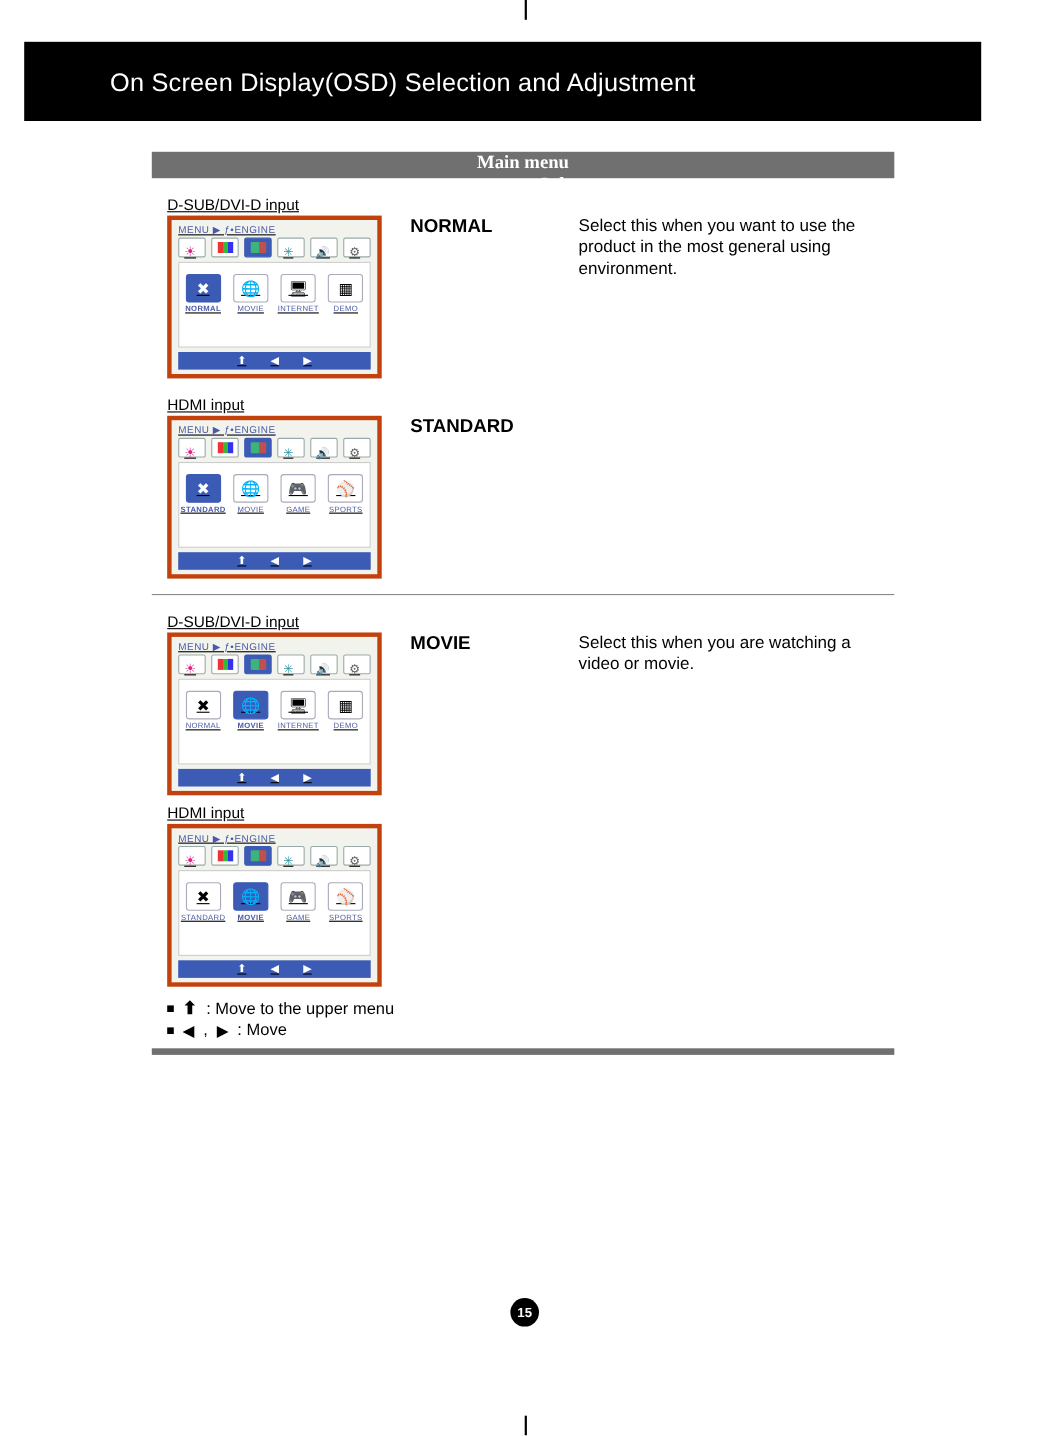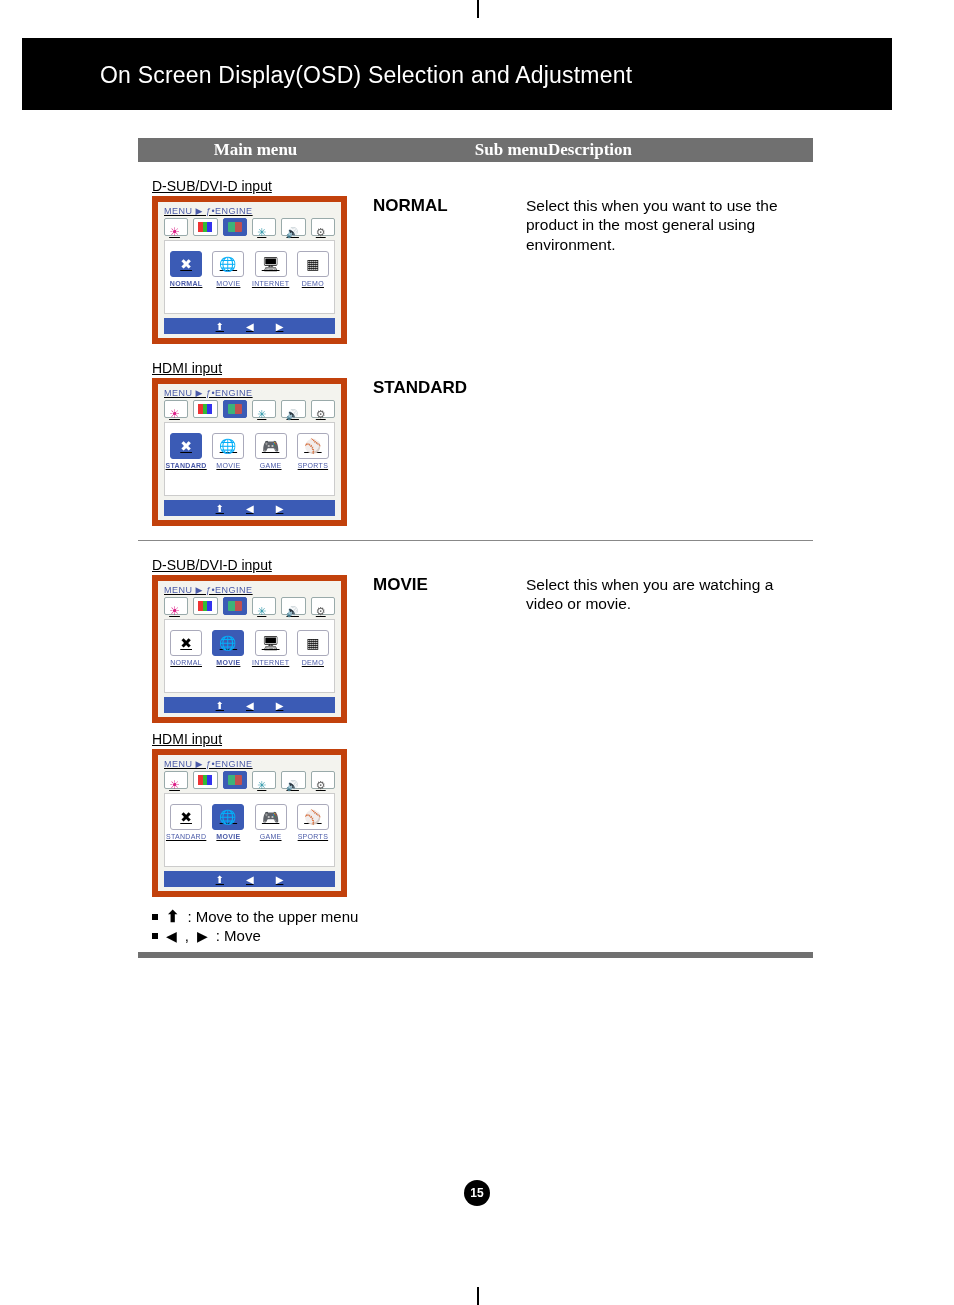--- a/index.html
+++ b/index.html
@@ -2,21 +2,21 @@
 <html><head>
 <meta charset="utf-8">
 <style>
   * { box-sizing: border-box; margin: 0; padding: 0; }
   body { font-family: Arial, Helvetica, sans-serif; background: #fff; width: 954px; height: 1305px; position: relative; color: #000; }
   .cut-top { position: absolute; left: 50%; top: 0; width: 2px; height: 18px; background: #000; }
   .cut-bottom { position: absolute; left: 50%; bottom: 0; width: 2px; height: 18px; background: #000; }
   .black-bar { position: absolute; left: 22px; top: 38px; width: 870px; height: 72px; background: #000; }
   .page-title { position: absolute; left: 100px; top: 62px; color: #fff; font-size: 23px; font-weight: 400; letter-spacing: 0.2px; }
   .content { position: absolute; left: 138px; top: 138px; width: 675px; }
-  .col-header { display: flex; background: #707070; color: #fff; height: 24px; align-items: center; font-family: Georgia, 'Times New Roman', serif; font-size: 17px; font-weight: 600; }
+  .col-header { display: flex; background: #707070; color: #fff; height: 24px; align-items: center; font-family: Georgia, 'Times New Roman', serif; font-size: 17px; font-weight: 600; flex-direction: column; }
   .col-main { width: 235px; text-align: center; }
   .col-sub { width: 175px; text-align: right; }
   .col-desc { flex: 1; text-align: left; }
 
   .engine-row { display: flex; align-items: center; margin-top: 40px; margin-left: 14px; }
   .engine-box { width: 42px; height: 26px; border: 1px solid #999; display: flex; align-items: center; justify-content: center; background: #fff; }
   .engine-glyph { width: 26px; height: 14px; background: linear-gradient(90deg, #3bb37a 50%, #c05050 50%); border-radius: 2px; }
   .engine-label { margin-left: 18px; font-style: italic; font-family: Georgia, serif; font-size: 16px; }
   .engine-label .bold { font-style: normal; font-weight: 700; font-family: Arial, sans-serif; letter-spacing: 0.5px; }
 
@@ -25,21 +25,21 @@
   .mid-col { width: 145px; padding-top: 24px; }
   .right-col { flex: 1; padding-top: 24px; padding-left: 8px; }
   .input-label { font-size: 14px; margin-left: 14px; margin-top: 6px; margin-bottom: 2px; }
   .sub-name { font-weight: 700; font-size: 17px; }
   .desc-text { font-size: 15.5px; line-height: 1.25; }
   .desc-note { font-size: 14px; margin-top: 16px; }
   .desc-note-2 { font-size: 14px; margin-top: 6px; display:flex; align-items:center; gap:4px;}
   .fengine-inline { font-style: italic; font-family: Georgia, serif; font-size: 13px; display:inline-flex; align-items:center;}
   .fengine-inline .b { font-style: normal; font-family: Arial; font-size: 12px; }
 
-  .osd { width: 195px; height: 148px; border: 6px solid #c2410c; background: #f3f3ee; margin-left: 14px; display:flex; flex-direction:column; }
+  .osd { width: 195px; height: 148px; border: 4px solid #c2410c; background: #f3f3ee; margin-left: 14px; display:flex; flex-direction:column; }
   .osd-crumb { font-size: 9px; color: #4a5aa8; padding: 4px 6px 2px; letter-spacing: 0.5px; }
   .osd-tabs { display: flex; gap: 5px; padding: 0 6px 4px; }
   .tab { width: 25px; height: 18px; border: 1px solid #9aa; background: #fff; border-radius: 2px; position:relative; display:flex;align-items:center;justify-content:center;}
   .tab.active { background: #3b5bb5; border-color:#3b5bb5; }
   .tab-ic { width: 14px; height: 10px; }
   .ic-sun::before { content:"☀"; font-size:12px; line-height:10px; color:#d28; }
   .ic-rgb { background: linear-gradient(90deg,#e33 33%,#3b3 33% 66%,#33e 66%); }
   .ic-fl { background: linear-gradient(90deg,#3bb37a 50%,#c05050 50%); border-radius:1px;}
   .ic-flag::before { content:"✳"; font-size:11px; color:#39a; }
   .ic-spk::before { content:"🔊"; font-size:10px; }

